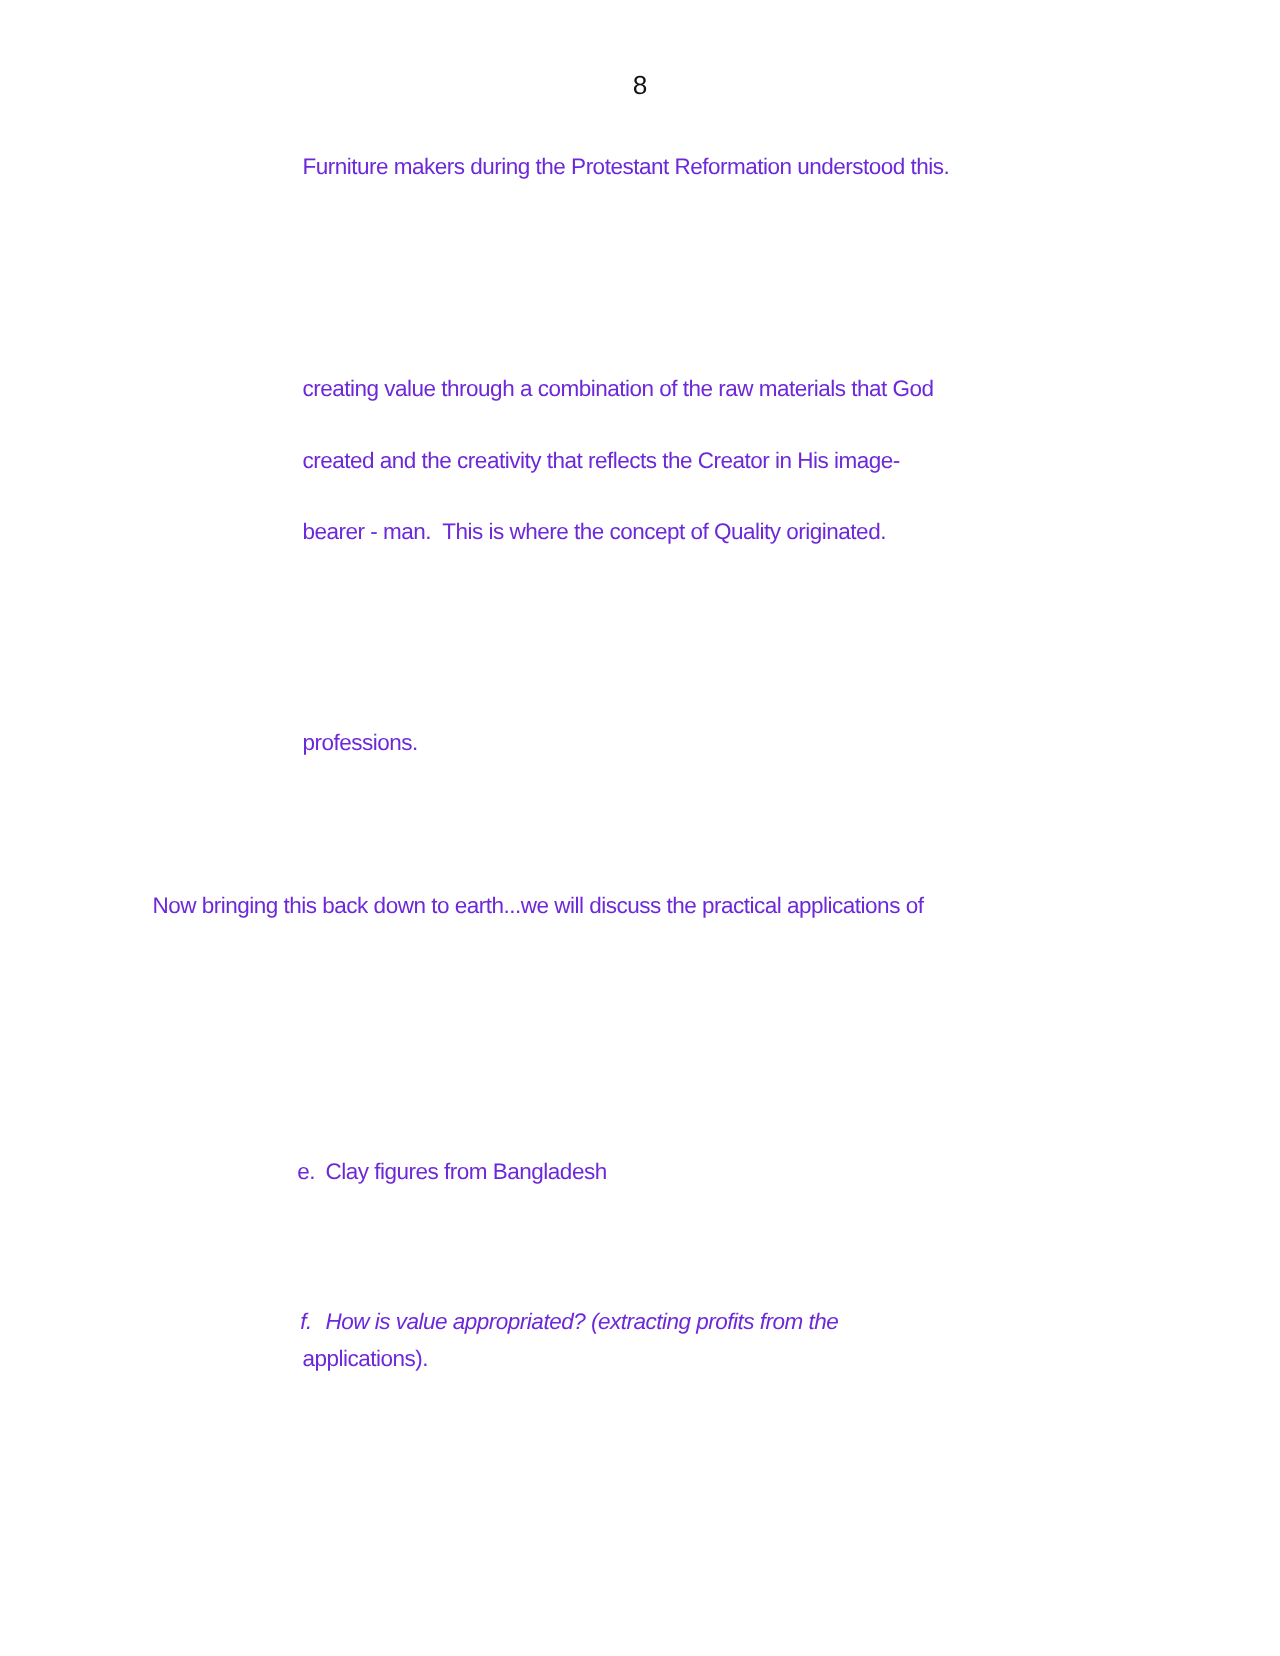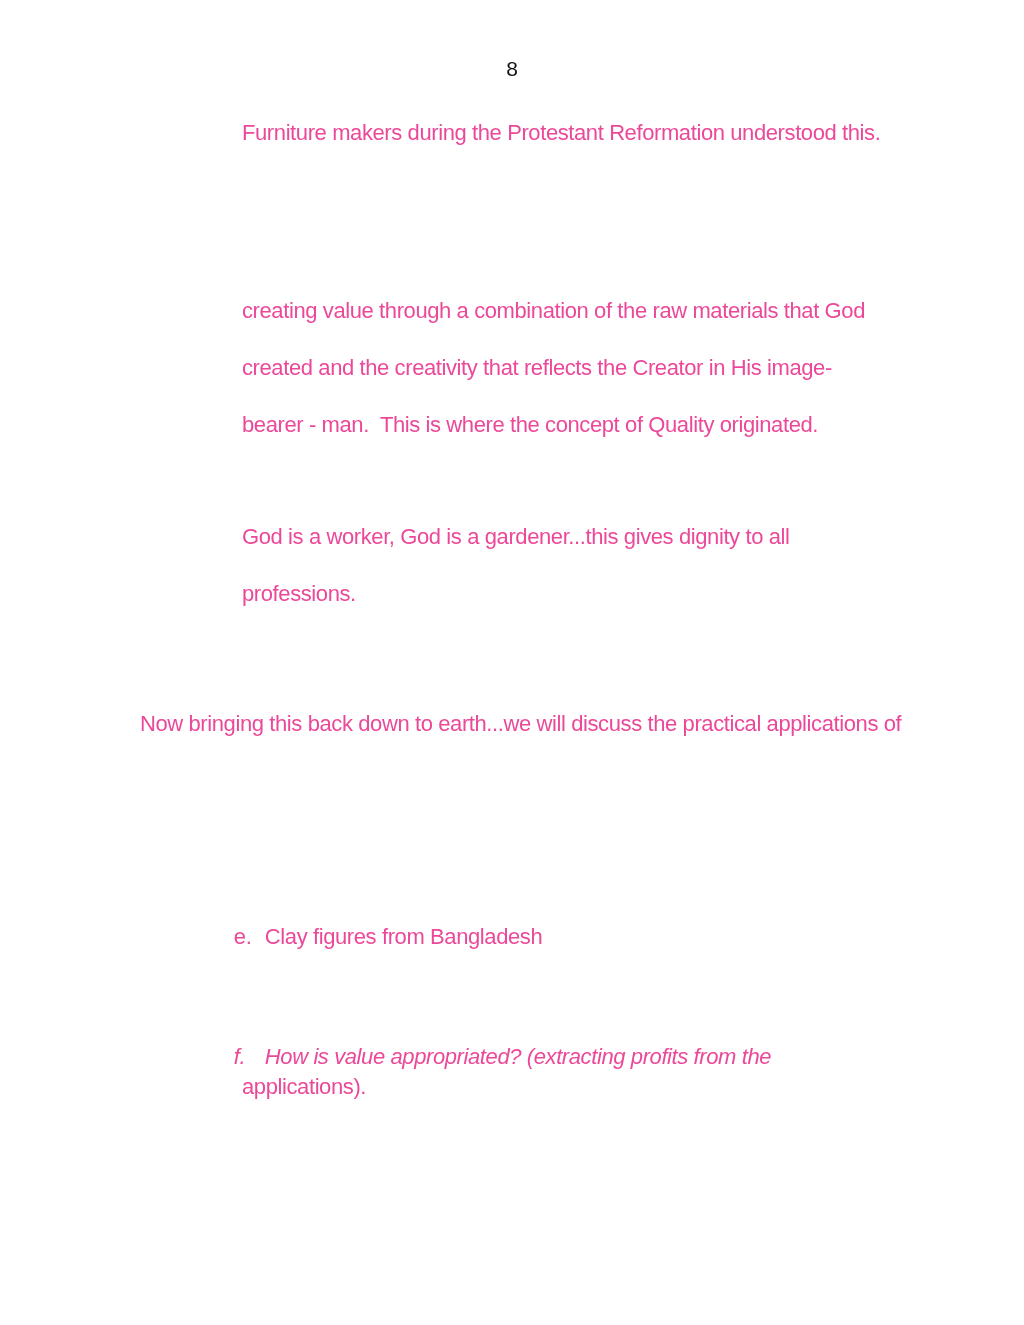--- a/index.html
+++ b/index.html
@@ -12,38 +12,38 @@
     position: relative;
     width: 1024px;
     height: 1325px;
     background: #ffffff;
     overflow: hidden;
     font-family: "Liberation Sans", sans-serif;
     color: #131313;
   }
   .line {
     position: absolute;
-    font-size: 22px;
+    font-size: 18px;
     line-height: 28px;
     letter-spacing: -0.4px;
     white-space: pre;
-    color: #ec4899;
+    color: #6d28d9;
   }
   .page-number {
     position: absolute;
     left: 0;
     width: 1024px;
     text-align: center;
     font-size: 21px;
     line-height: 26px;
     color: #131313;
   }
   .indent { left: 242px; }
-  .flush  { left: 140px; text-align: center; }
-  .list-line { left: 211px; }
+  .flush  { left: 122px; text-align: center; }
+  .list-line { left: 211px; text-align: center; }
   .list-marker {
     display: inline-block;
     width: 31px;
     white-space: pre;
   }
   
   .t-p1   { top: 119px; }
   .t-p2a  { top: 240px; }
   .t-p2b  { top: 297px; }
   .t-p2c  { top: 354px; }
@@ -63,21 +63,20 @@
 <div class="page">
 
   <div class="page-number t-num">8</div>
 
   <div class="line indent t-p1">Furniture makers during the Protestant Reformation understood this.</div>
 
   <div class="line indent t-p2b">creating value through a combination of the raw materials that God</div>
   <div class="line indent t-p2c">created and the creativity that reflects the Creator in His image-</div>
   <div class="line indent t-p2d">bearer - man.  This is where the concept of Quality originated.</div>
 
-  <div class="line indent t-p3a">God is a worker, God is a gardener...this gives dignity to all</div>
   <div class="line indent t-p3b">professions.</div>
 
   <div class="line flush t-p4a">Now bringing this back down to earth...we will discuss the practical applications of</div>
 
   <div class="line list-line t-e">
     <span class="list-marker">e.</span><span>Clay figures from Bangladesh</span>
   </div>
 
   <div class="line list-line t-f1">
     <span class="list-marker">f.</span><span>How is value appropriated? (extracting profits from the</span>

